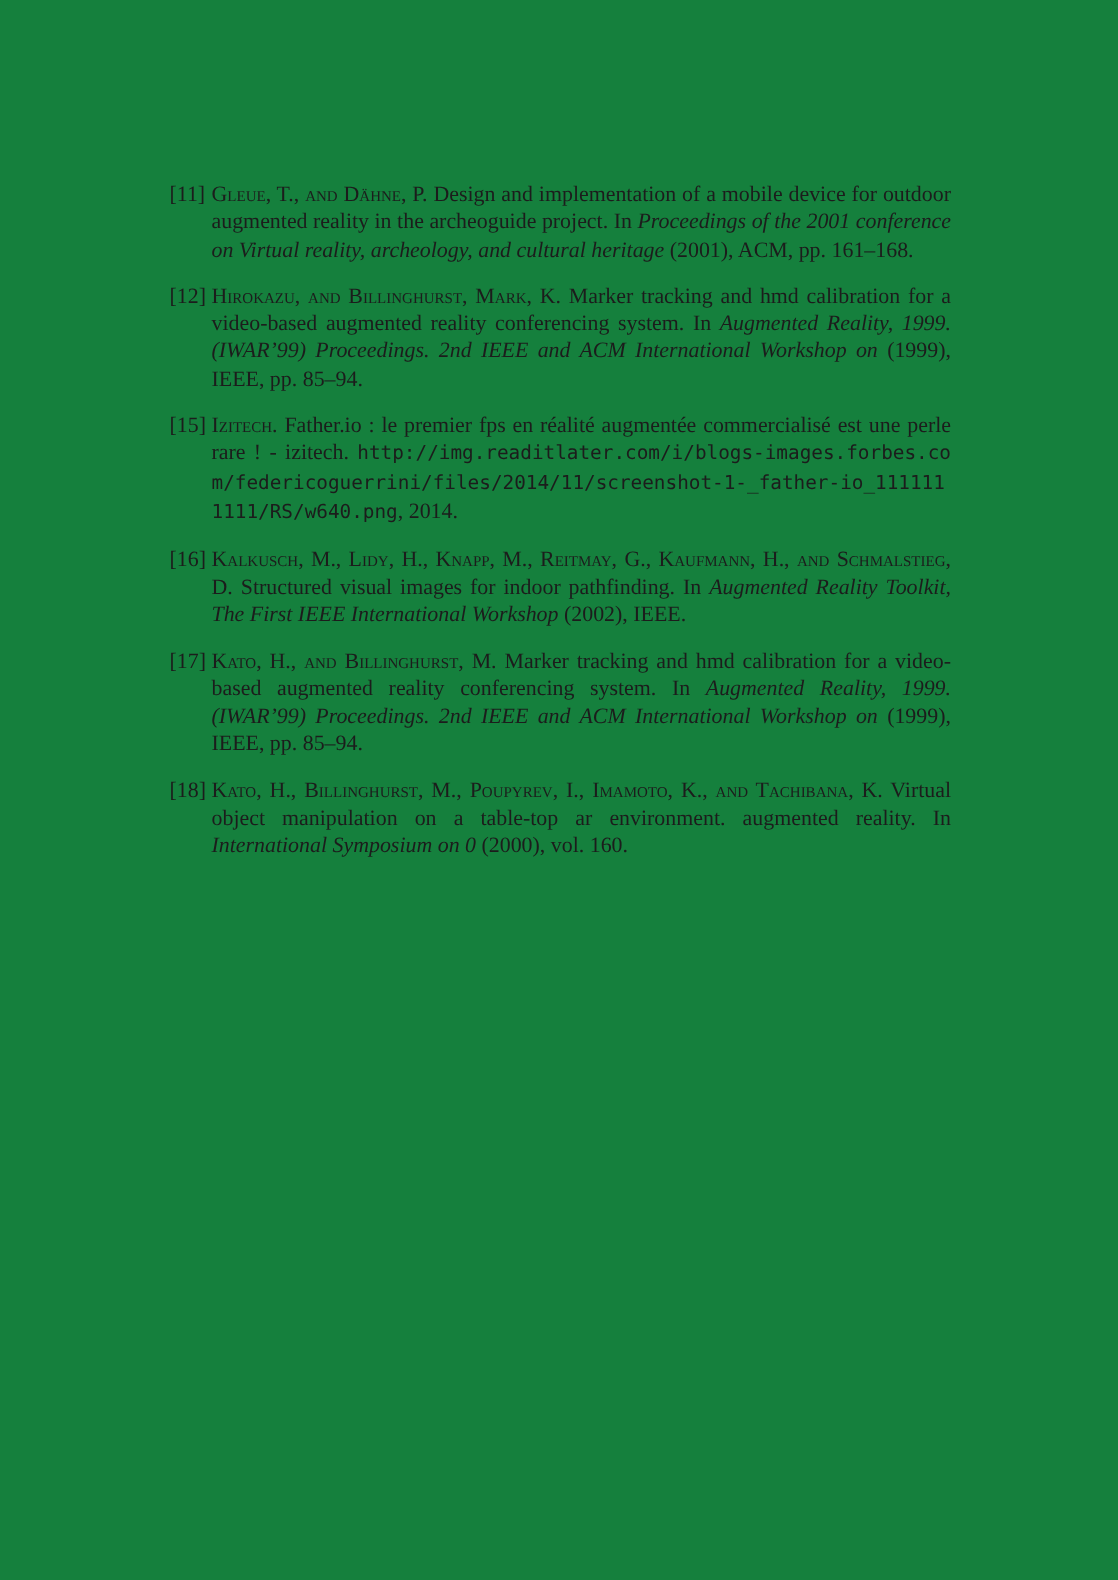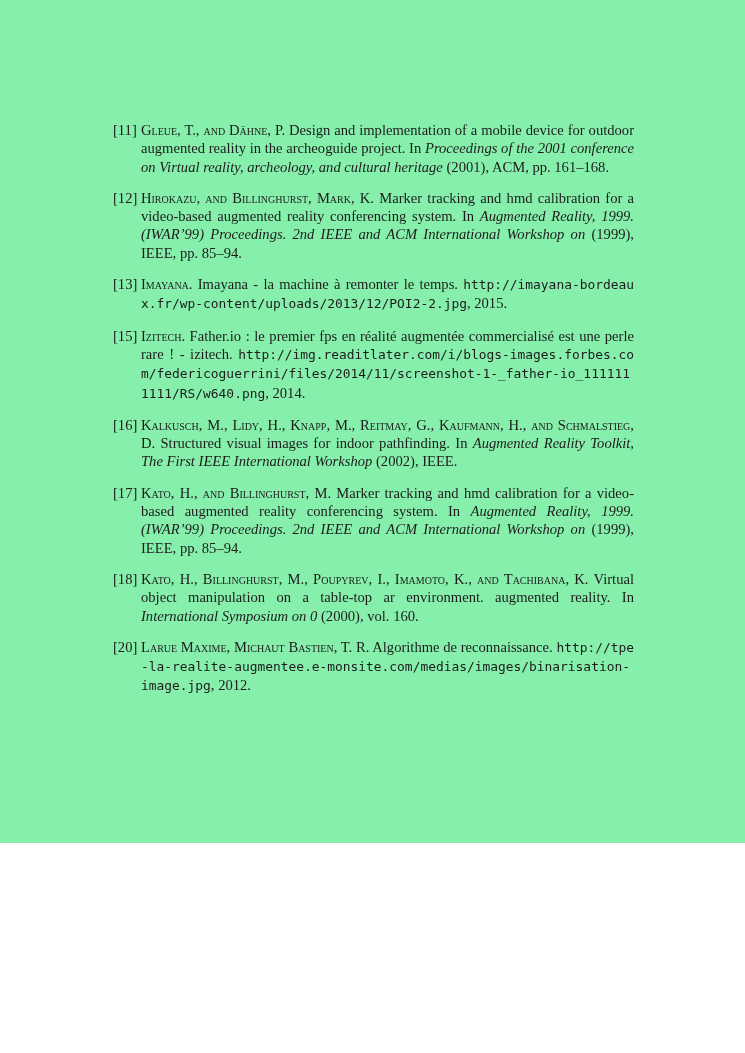--- a/index.html
+++ b/index.html
@@ -3,22 +3,22 @@
 <meta charset="utf-8">
 <style>
   html, body {
     margin: 0;
     padding: 0;
     background: #ffffff;
   }
   .page {
     position: relative;
     width: 745px;
-    height: 843px;
-    background: #86efac;
+    height: 1053px;
+    background: #15803d;
     overflow: hidden;
     font-family: "Liberation Serif", "DejaVu Serif", serif;
     color: #1c1c1c;
   }
   .references {
     position: absolute;
     left: 113px;
     top: 121px;
     width: 521px;
     font-size: 14.6px;
@@ -49,20 +49,18 @@
     word-break: break-all;
   }
 </style>
 </head>
 <body>
 
 <div class="page">
   <main class="references" id="refs">
       <div class="ref-entry"><span class="ref-label">[11]</span><span class="seg-sc">Gleue, T., and Dähne, P.</span><span class="seg-n"> Design and implementation of a mobile device for outdoor augmented reality in the archeoguide project. In </span><span class="seg-it">Proceedings of the 2001 conference on Virtual reality, archeology, and cultural heritage</span><span class="seg-n"> (2001), ACM, pp. 161–168.</span></div>
       <div class="ref-entry"><span class="ref-label">[12]</span><span class="seg-sc">Hirokazu, and Billinghurst, Mark, K.</span><span class="seg-n"> Marker tracking and hmd calibration for a video-based augmented reality conferencing system. In </span><span class="seg-it">Augmented Reality, 1999.(IWAR’99) Proceedings. 2nd IEEE and ACM International Workshop on</span><span class="seg-n"> (1999), IEEE, pp. 85–94.</span></div>
-      <div class="ref-entry"><span class="ref-label">[13]</span><span class="seg-sc">Imayana.</span><span class="seg-n"> Imayana - la machine à remonter le temps. </span><span class="seg-url">http://imayana-bordeaux.fr/wp-content/uploads/2013/12/POI2-2.jpg</span><span class="seg-n">, 2015.</span></div>
       <div class="ref-entry"><span class="ref-label">[15]</span><span class="seg-sc">Izitech.</span><span class="seg-n"> Father.io : le premier fps en réalité augmentée commercialisé est une perle rare ! - izitech. </span><span class="seg-url">http://img.readitlater.com/i/blogs-images.forbes.com/federicoguerrini/files/2014/11/screenshot-1-_father-io_1111111111/RS/w640.png</span><span class="seg-n">, 2014.</span></div>
       <div class="ref-entry"><span class="ref-label">[16]</span><span class="seg-sc">Kalkusch, M., Lidy, H., Knapp, M., Reitmay, G., Kaufmann, H., and Schmalstieg, D.</span><span class="seg-n"> Structured visual images for indoor pathfinding. In </span><span class="seg-it">Augmented Reality Toolkit, The First IEEE International Workshop</span><span class="seg-n"> (2002), IEEE.</span></div>
       <div class="ref-entry"><span class="ref-label">[17]</span><span class="seg-sc">Kato, H., and Billinghurst, M.</span><span class="seg-n"> Marker tracking and hmd calibration for a video-based augmented reality conferencing system. In </span><span class="seg-it">Augmented Reality, 1999.(IWAR’99) Proceedings. 2nd IEEE and ACM International Workshop on</span><span class="seg-n"> (1999), IEEE, pp. 85–94.</span></div>
       <div class="ref-entry"><span class="ref-label">[18]</span><span class="seg-sc">Kato, H., Billinghurst, M., Poupyrev, I., Imamoto, K., and Tachibana, K.</span><span class="seg-n"> Virtual object manipulation on a table-top ar environment. augmented reality. In </span><span class="seg-it">International Symposium on 0</span><span class="seg-n"> (2000), vol. 160.</span></div>
-      <div class="ref-entry"><span class="ref-label">[20]</span><span class="seg-sc">Larue Maxime, Michaut Bastien, T. R.</span><span class="seg-n"> Algorithme de reconnaissance. </span><span class="seg-url">http://tpe-la-realite-augmentee.e-monsite.com/medias/images/binarisation-image.jpg</span><span class="seg-n">, 2012.</span></div>
     </main>
 </div>
 
 </body></html>

